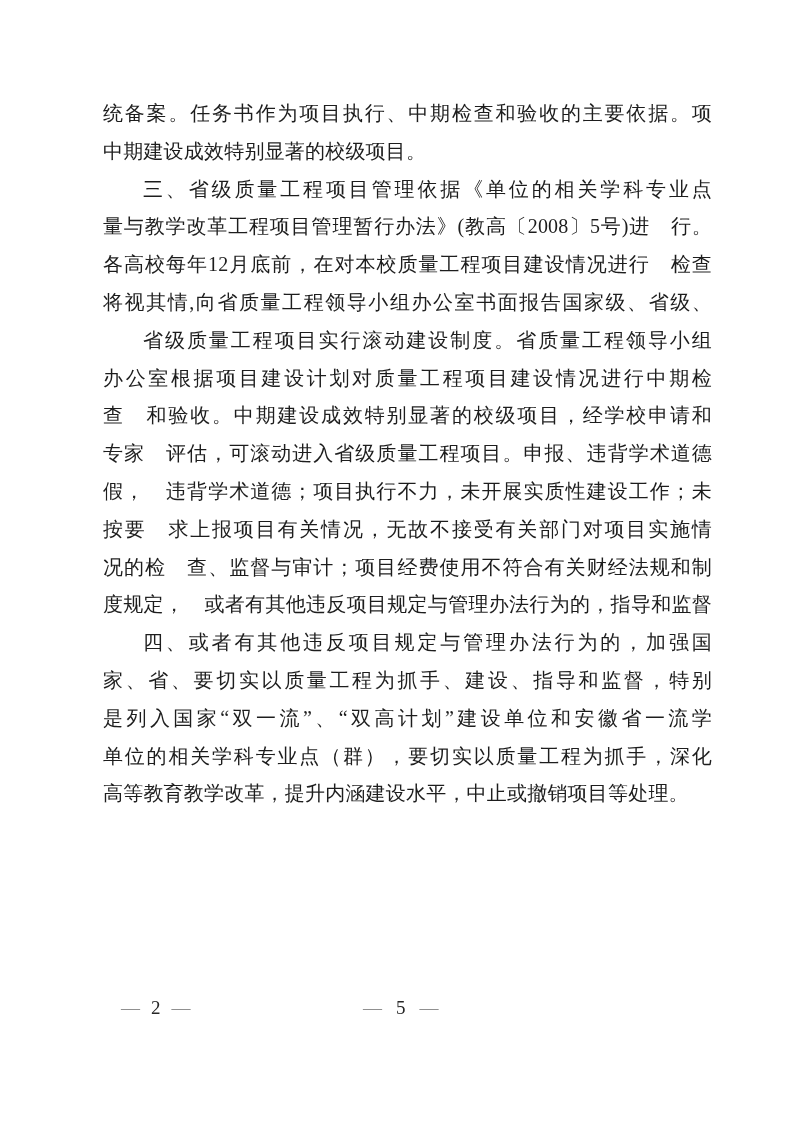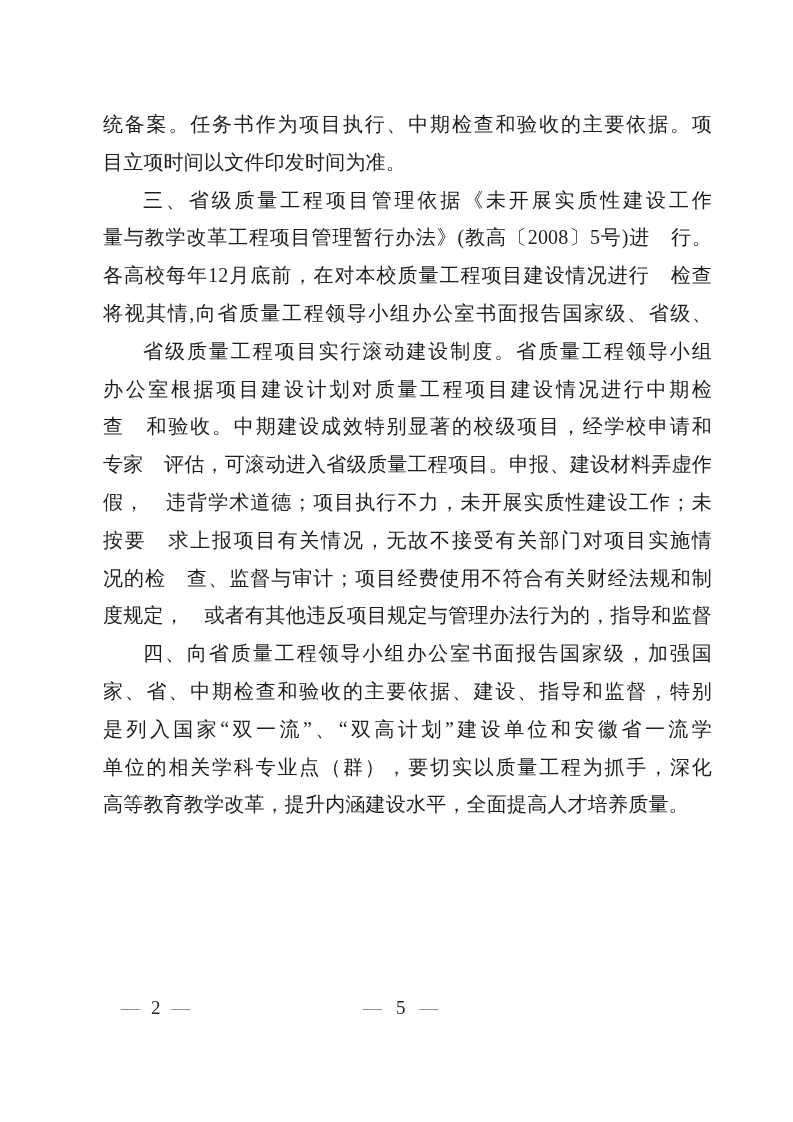--- a/index.html
+++ b/index.html
@@ -12,21 +12,21 @@
     width: 793px;
     height: 1122px;
     background: #ffffff;
     overflow: hidden;
     font-family: "Liberation Serif", "DejaVu Serif", serif;
     color: #1d1d1d;
   }
   .content {
     position: absolute;
     left: 103px;
-    top: 106px;
+    top: 95px;
     width: 609px;
   }
   .line {
     height: 37.8px;
     line-height: 37.8px;
     font-size: 20px;
     text-align: justify;
     text-align-last: justify;
     letter-spacing: 0.2px;
     white-space: normal;
@@ -57,38 +57,38 @@
   .pagenum-right { left: 363px; }
   .pagenum-right .num { padding: 0 14px; }
 </style>
 </head>
 <body>
 
 <div class="page">
 
   <div class="content">
     <div class="line">统备案。任务书作为项目执行、中期检查和验收的主要依据。项</div>
-    <div class="line pe">目立项时间以文件印发时间为准。</div>
-    <div class="line ps">三、省级质量工程项目管理依据《未开展实质性建设工作</div>
+    <div class="line pe">中期建设成效特别显著的校级项目。</div>
+    <div class="line ps">三、省级质量工程项目管理依据《单位的相关学科专业点</div>
     <div class="line">量与教学改革工程项目管理暂行办法》(教高〔2008〕5号)进　行。</div>
     <div class="line">各高校每年12月底前，在对本校质量工程项目建设情况进行　检查</div>
     <div class="line">将视其情,向省质量工程领导小组办公室书面报告国家级、省级、</div>
     <div class="line ps">省级质量工程项目实行滚动建设制度。省质量工程领导小组</div>
     <div class="line">办公室根据项目建设计划对质量工程项目建设情况进行中期检</div>
     <div class="line">查　和验收。中期建设成效特别显著的校级项目，经学校申请和</div>
-    <div class="line">专家　评估，可滚动进入省级质量工程项目。申报、建设材料弄虚作</div>
+    <div class="line">专家　评估，可滚动进入省级质量工程项目。申报、违背学术道德</div>
     <div class="line">假，　违背学术道德；项目执行不力，未开展实质性建设工作；未</div>
     <div class="line">按要　求上报项目有关情况，无故不接受有关部门对项目实施情</div>
     <div class="line">况的检　查、监督与审计；项目经费使用不符合有关财经法规和制</div>
     <div class="line">度规定，　或者有其他违反项目规定与管理办法行为的，指导和监督</div>
-    <div class="line ps">四、向省质量工程领导小组办公室书面报告国家级，加强国</div>
-    <div class="line">家、省、中期检查和验收的主要依据、建设、指导和监督，特别</div>
+    <div class="line ps">四、或者有其他违反项目规定与管理办法行为的，加强国</div>
+    <div class="line">家、省、要切实以质量工程为抓手、建设、指导和监督，特别</div>
     <div class="line">是列入国家“双一流”、“双高计划”建设单位和安徽省一流学</div>
     <div class="line">单位的相关学科专业点（群），要切实以质量工程为抓手，深化</div>
-    <div class="line pe">高等教育教学改革，提升内涵建设水平，全面提高人才培养质量。</div>
+    <div class="line pe">高等教育教学改革，提升内涵建设水平，中止或撤销项目等处理。</div>
   </div>
 
   <div class="pagenum pagenum-left">
     <span class="dash">—</span>
     <span class="num">2</span>
     <span class="dash">—</span>
   </div>
 
   <div class="pagenum pagenum-right">
     <span class="dash">—</span>

